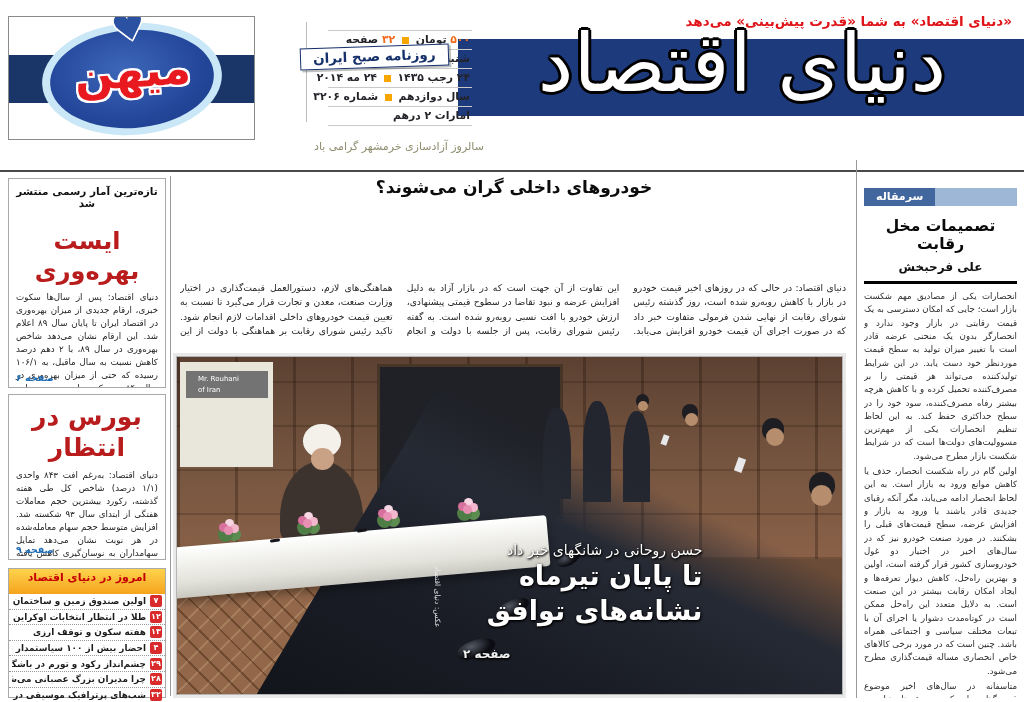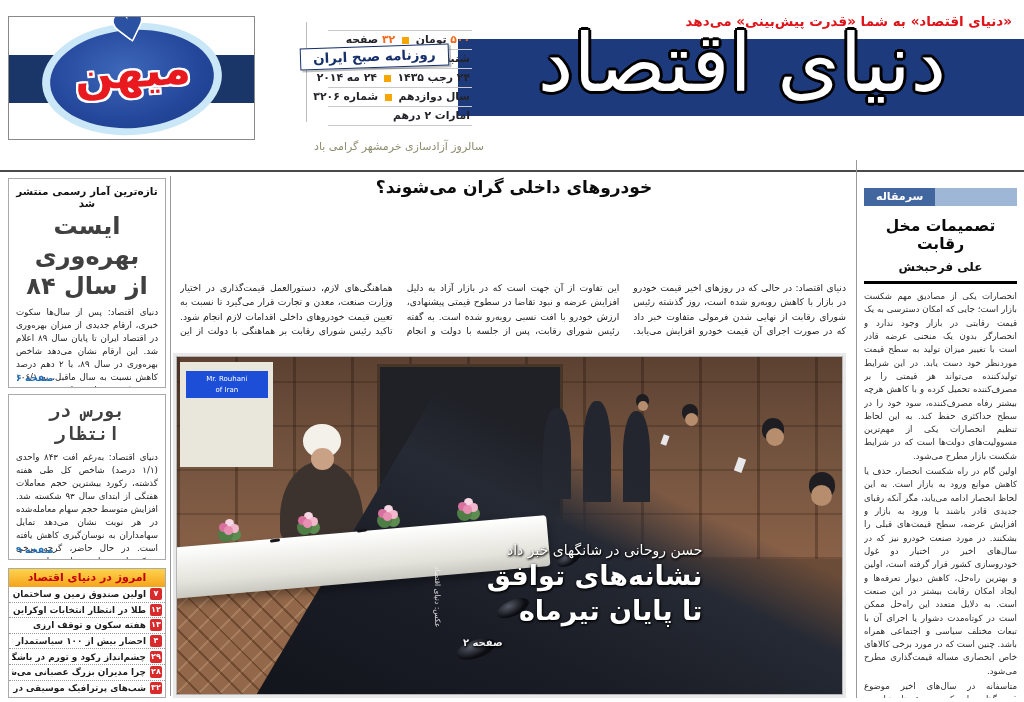--- a/index.html
+++ b/index.html
@@ -38,51 +38,51 @@
   .hdr-divider { position:absolute; left:306px; top:22px; width:1px; height:100px; background:#bbb; }
 
   
   .vline-left  { position:absolute; left:170px; top:176px; width:1px; height:520px; background:#999; }
   .vline-right { position:absolute; left:856px; top:160px; width:1px; height:538px; background:#999; }
 
   
   .lbox { position:absolute; left:8px; width:158px; border:1px solid #aaa; background:#fff; padding:6px 7px; direction:rtl; overflow:hidden; }
   .lbox1 { top:178px; height:210px; }
   .lbox2 { top:394px; height:166px; }
-  .l-kicker { font-size:10.5px; font-weight:bold; text-align:center; color:#111; margin-bottom:2px; }
-  .l-head { font-size:24px; font-weight:bold; text-align:center; color:#404040; line-height:1.25; letter-spacing:-1px; }
-  .l-head2 { font-size:18px;font-family:Liberation Mono, monospace; }
+  .l-kicker { font-size:10.5px; font-weight:bold; text-align:center; color:#111; margin-bottom:17px; }
+  .l-head { font-size:24px; font-weight:bold; text-align:center; color:#b91c1c; line-height:1.25; letter-spacing:-1px; }
+  .l-head2 { font-size:25px; }
   .l-body { margin-top:5px; font-size:8.7px; line-height:1.5; text-align:justify; color:#222; }
   .pageref { color:#1f6cb5; font-weight:bold; font-size:9.5px; }
   .lbox .pageref { position:absolute; bottom:4px; left:7px; }
 
   
   .today { position:absolute; left:8px; top:568px; width:158px; height:130px; border:1px solid #aaa; background:#fff; direction:rtl; }
-  .today-hd { height:18px; background:linear-gradient(180deg,#ffd34d,#f5a31c); color:#c40000; font-size:11px; font-weight:bold; text-align:center; line-height:18px; }
+  .today-hd { height:25px; background:linear-gradient(180deg,#ffd34d,#f5a31c); color:#c40000; font-size:11px; font-weight:bold; text-align:center; line-height:18px; }
   .t-row { display:flex; align-items:center; gap:4px; height:15.6px; border-bottom:1px dotted #9a9a9a; padding:0 3px; }
   .t-row:last-child { border-bottom:none; }
   .t-badge { flex:0 0 12px; width:12px; height:12px; background:#d92b2b; color:#fff; font-size:8px; font-weight:bold; text-align:center; line-height:12px; border-radius:2px; }
   .t-title { font-size:8.9px; font-weight:bold; color:#1c1c1c; white-space:nowrap; overflow:hidden; }
 
   
   .lead-kicker { position:absolute; left:180px; top:177px; width:668px; text-align:center; font-size:17px; font-weight:bold; color:#0c0c0c; }
   .lead-head { position:absolute; left:178px; top:196px; width:672px; text-align:center; font-size:54px; font-weight:bold; color:#0a0a0a; letter-spacing:-2px; white-space:nowrap; }
   .lead-body { position:absolute; left:180px; top:281px; width:666px; height:70px; overflow:hidden;
     column-count:3; column-gap:14px; direction:rtl; font-size:9.2px; line-height:1.55; text-align:justify; color:#222; }
 
   
   .photo { position:absolute; left:176px; top:356px; width:667px; height:339px; border:1px solid #b5b5b5; background:#6b4c38; overflow:hidden; box-shadow:0 0 0 3px #e9e9e9; direction:ltr; }
   .ph-wall { position:absolute; inset:0 0 40% 0;
     background:linear-gradient(180deg,#5c4132 0%,#74543f 50%,#8a6148 100%);
   }
   .ph-wall:after { content:""; position:absolute; inset:0;
     background:repeating-linear-gradient(90deg, rgba(25,12,4,.28) 0 3px, transparent 3px 58px),
                repeating-linear-gradient(0deg, rgba(25,12,4,.2) 0 2px, transparent 2px 44px); }
   .ph-screen { position:absolute; left:0.5%; top:1.5%; width:14%; height:31%; background:#e9e6dc; z-index:2; }
-  .ph-placard { margin:10% 6% 0; background:#1d4ed8; color:#fff; font-size:7px; line-height:1.5; text-align:center; padding:3px 12px; }
+  .ph-placard { margin:10% 6% 0; background:#737373; color:#fff; font-size:7px; line-height:1.5; padding:3px 12px; }
   .ph-window { position:absolute; left:30%; top:2%; width:28%; height:46%; background:#1f2127; border:3px solid #473527; z-index:1; }
   .ph-stand { position:absolute; width:4.2%; height:27%; background:#23262e; border-radius:45% 45% 0 0; z-index:2; }
   .ph-turban { position:absolute; left:19%; top:20%; width:5.6%; height:10%; background:#f3f1ea; border-radius:50%; z-index:3; }
   .ph-face { position:absolute; left:20.2%; top:27%; width:3.4%; height:6.5%; background:#c9a184; border-radius:50%; z-index:4; }
   .ph-robe { position:absolute; left:15.5%; top:31%; width:12.5%; height:24%; background:#3d332e; border-radius:50% 50% 15% 15% / 70% 70% 15% 15%; z-index:3; }
   .ph-table { position:absolute; left:-3%; top:52%; width:59%; height:15%; background:linear-gradient(180deg,#ffffff 0%,#e3e2da 70%,#c9c8c0 100%);
     transform:rotate(-5deg); border-radius:4px; box-shadow:0 5px 8px rgba(0,0,0,.35); z-index:5; }
   .flower { position:absolute; width:9px; height:9px; border-radius:50%; background:#e88fb4; z-index:6;
     box-shadow:6px -2px 0 #f3b7cd, -5px -3px 0 #d8709e, 1px -7px 0 #f7d7e4, -3px 4px 0 3px #4e7d46, 6px 4px 0 2px #5d8c50; }
   .mic { position:absolute; width:10px; height:3px; background:#15151a; border-radius:2px; z-index:7; }
@@ -94,21 +94,21 @@
   .ph-aud { position:absolute; inset:0; z-index:4; clip-path:polygon(42% 0%, 100% 0%, 100% 100%, 12% 100%);
     background:linear-gradient(205deg, rgba(40,44,54,0) 34%, #262a34 46%, #1a1d26 68%, #111319 100%); }
   .head { position:absolute; border-radius:50%; background:#b68e6d; z-index:5; }
   .hair { position:absolute; border-radius:50% 50% 40% 40%; background:#1d1d22; z-index:5; }
   .shirt { position:absolute; background:#e8e8ea; z-index:5; transform:rotate(20deg); }
   .shoe { position:absolute; background:radial-gradient(ellipse at 40% 30%, #555a66 0%, #0c0d12 60%); border-radius:50%; z-index:6; }
   .ph-caption { position:absolute; left:43%; top:55%; width:36%; direction:rtl; text-align:right; color:#fff; z-index:9;
     text-shadow:0 1px 3px rgba(0,0,0,.95), 1px 1px 2px rgba(0,0,0,.9); }
   .cap-kicker { font-size:14px; font-weight:normal; }
   .cap-big { font-size:27px; font-weight:bold; line-height:1.3; letter-spacing:-1px; }
-  .cap-page { font-size:10px; font-weight:bold; text-align:left; margin-top:8px; color:#f2f2f2; }
+  .cap-page { font-size:12px; font-weight:bold; text-align:left; margin-top:18px; color:#f2f2f2; }
   .ph-credit { position:absolute; left:38.5%; top:62%; writing-mode:vertical-rl; font-size:7.5px; color:#eee; opacity:.9; z-index:9; }
 
   
   .ed { position:absolute; left:864px; top:188px; width:153px; direction:rtl; }
   .ed-head { display:flex; height:18px; }
   .ed-head .lbl { background:#42669e; color:#fff; font-size:11px; font-weight:bold; padding:0 12px; line-height:18px; }
   .ed-head .strip { flex:1; background:#9fb7d7; }
   .ed-title { text-align:center; font-size:15.5px; font-weight:bold; color:#0a0a0a; margin-top:11px; }
   .ed-author { text-align:center; font-size:12px; font-weight:bold; color:#111; margin-top:7px; }
   .ed-rule { height:3px; background:#000; margin:7px 0 6px; }
@@ -160,21 +160,20 @@
 
   <div class="hdr-bottom-line"></div>
 
   <div class="vline-left"></div>
   <div class="vline-right"></div>
 
   <div class="lbox lbox1">
     <div class="l-kicker">تازه‌ترین آمار رسمی منتشر شد</div>
     <div class="l-head">
       <span>ایست بهره‌وری</span><br>
-      <span>از سال ۸۴</span>
     </div>
     <div class="l-body">دنیای اقتصاد: پس از سال‌ها سکوت خبری، ارقام جدیدی از میزان بهره‌وری در اقتصاد ایران تا پایان سال ۸۹ اعلام شد. این ارقام نشان می‌دهد شاخص بهره‌وری در سال ۸۹، با ۲ دهم درصد کاهش نسبت به سال ماقبل، به ۱۰۶/۱ رسیده که حتی از میزان بهره‌وری در سال ۸۴ نیز کمتر است. در برنامه چهارم توسعه رشد ۲/۵ درصدی سالانه برای بهره‌وری هدف‌گذاری شده بود و ارقام جدید نشان از تحقق نیافتن اهداف پیش‌بینی شده دارد.</div>
     <div class="pageref">صفحه ۶</div>
   </div>
 
   <div class="lbox lbox2">
     <div class="l-head l-head2">
       <span>بورس در انتظار</span><br>
     </div>
     <div class="l-body">دنیای اقتصاد: به‌رغم افت ۸۴۳ واحدی (۱/۱ درصد) شاخص کل طی هفته گذشته، رکورد بیشترین حجم معاملات هفتگی از ابتدای سال ۹۳ شکسته شد. افزایش متوسط حجم سهام معامله‌شده در هر نوبت نشان می‌دهد تمایل سهامداران به نوسان‌گیری کاهش یافته است. در حال حاضر، گرچه برخی شرکت‌ها سودهای مقطعی را به ثبت رسانده‌اند، اما مداوم نبودن آنها نمی‌تواند نسبت P/E متوسط بازار (۶/۸ مرتبه) را کاهش دهد؛ بنابراین شرکت‌ها نیاز به افزایش سودآوری از محل بنیادی و به‌طور دائمی دارند تا بار دیگر رونق واقعی به بازار سهام بازگردد.</div>
@@ -251,22 +250,22 @@
     <div class="head" style="left:69.3%;top:13%;width:10px;height:10px;"></div>
     <div class="hair" style="left:95%;top:34%;width:26px;height:26px;"></div>
     <div class="head" style="left:95.4%;top:38%;width:21px;height:21px;"></div>
     <div class="shirt" style="left:84%;top:30%;width:8px;height:14px;"></div>
     <div class="shirt" style="left:73%;top:23%;width:6px;height:10px;"></div>
     <div class="shoe" style="left:48%;top:72%;width:34px;height:16px;transform:rotate(-24deg);"></div>
     <div class="shoe" style="left:42%;top:84%;width:40px;height:18px;transform:rotate(-18deg);"></div>
     <div class="shoe" style="left:57%;top:58%;width:26px;height:13px;transform:rotate(-30deg);"></div>
     <div class="ph-caption">
       <div class="cap-kicker">حسن روحانی در شانگهای خبر داد</div>
+      <div class="cap-big">تا پایان تیرماه</div>
       <div class="cap-big">نشانه‌های توافق</div>
-      <div class="cap-big">تا پایان تیرماه</div>
       <div class="cap-page">صفحه ۲</div>
     </div>
     <div class="ph-credit">عکس: دنیای اقتصاد</div>
   </div>
 
   <div class="ed">
     <div class="ed-head">
       <span class="strip"></span>
       <span class="lbl">سرمقاله</span>
     </div>

